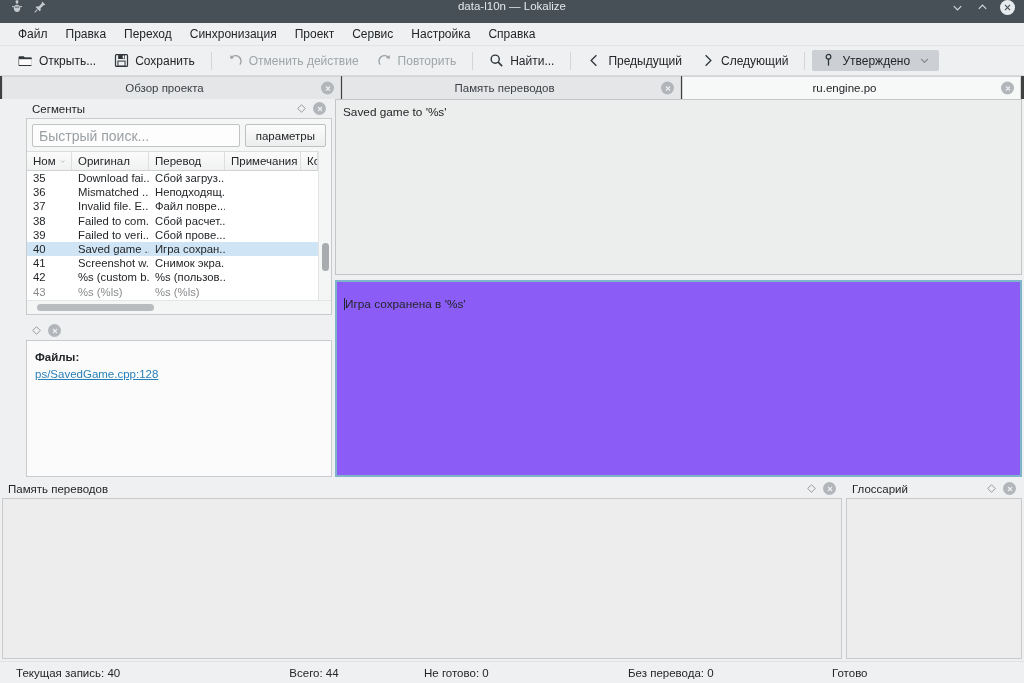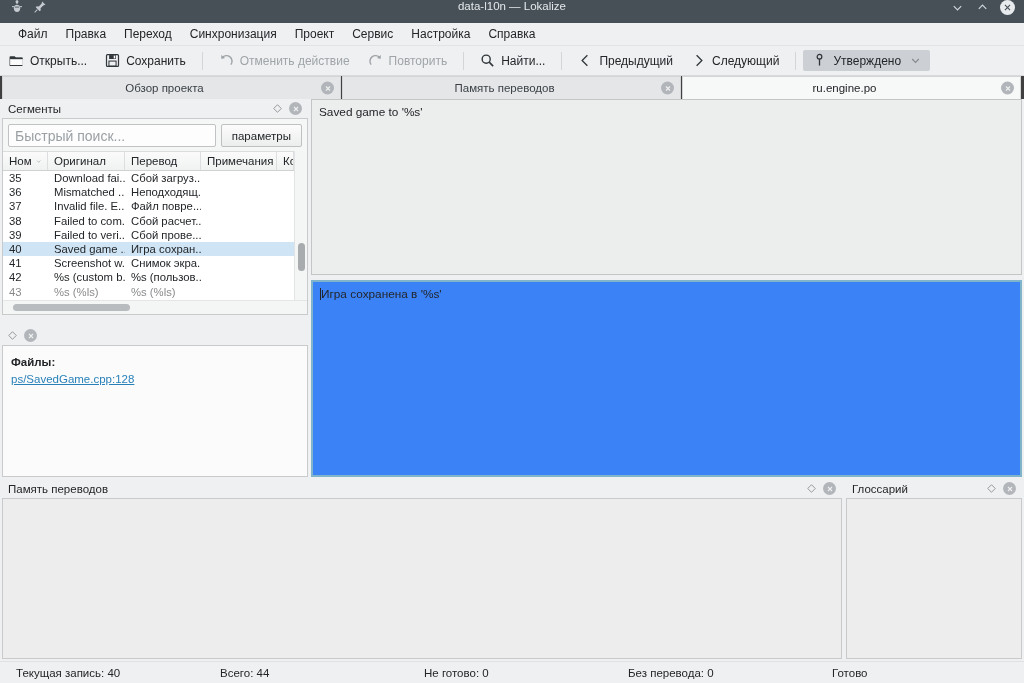--- a/index.html
+++ b/index.html
@@ -59,21 +59,21 @@
     color: #232629;
     cursor: default;
     white-space: nowrap;
   }
 
   
   .toolbar {
     height: 30px; min-height: 30px;
     display: flex; align-items: center;
     background: #eff0f1;
-    padding: 0 0;
+    padding: 0 9px;
     gap: 0px;
     border-bottom: 1px solid #d9dadb;
   }
   .tool-btn {
     display: flex; align-items: center; gap: 6px;
     padding: 3px 9px;
     border-radius: 2px;
     font-size: 12px;
     color: #232629;
     white-space: nowrap;
@@ -119,21 +119,21 @@
     font-size: 9px; line-height: 1;
   }
 
   
   .body {
     flex: 1; display: flex; flex-direction: column;
     padding: 0 2px 0 2px; gap: 2px;
     min-height: 0;
   }
   .upper { display: flex; gap: 3px; height: 380px; min-height: 0; }
-  .col-left { width: 306px; display: flex; flex-direction: column; gap: 11px; min-width: 0; }
+  .col-left { width: 306px; display: flex; flex-direction: column; gap: 6px; min-width: 0; margin-left: 24px; }
   .col-right { flex: 1; display: flex; flex-direction: column; gap: 0px; min-width: 0; }
 
   
   .dock { display: flex; flex-direction: column; background: #eff0f1; min-height: 0; }
   .dock-header {
     height: 19px; min-height: 19px;
     display: flex; align-items: center;
     padding: 0 4px 0 6px;
     font-size: 11.5px;
     color: #232629;
@@ -229,23 +229,23 @@
     height: 176px; min-height: 176px;
     background: #eceded;
     border: 1px solid #c3c5c7;
     padding: 5px 7px;
     font-size: 11.8px; color: #232629;
     overflow: hidden;
   }
   .editor-gap { height: 5px; }
   .tgt-pane {
     flex: 1; min-height: 0;
-    background: #3b82f6;
+    background: #8b5cf6;
     border: 2px solid #7fb4cb;
-    padding: 5px 7px;
+    padding: 15px 7px;
     font-size: 11.8px; color: #232629;
     overflow: hidden;
     position: relative;
   }
   .caret {
     display: inline-block; width: 1px; height: 12px;
     background: #232629; vertical-align: -2px; margin-right: 0px;
   }
 
   
@@ -257,21 +257,21 @@
   
   .statusbar {
     height: 22px; min-height: 22px;
     display: flex; align-items: center;
     background: #eff0f1;
     border-top: 1px solid #e0e1e2;
     font-size: 11.5px; color: #232629;
   }
   .status-cell { padding-left: 8px; white-space: nowrap; margin-left: 8px; }
   .s0 { width: 196px; }
-  .s1 { width: 196px; }
+  .s1 { width: 196px; text-align: center; }
   .s2 { width: 196px; }
   .s3 { width: 196px; }
 </style>
 </head>
 <body>
 
 <div id="app">
 
   <div class="titlebar">
     <div class="title-left">

